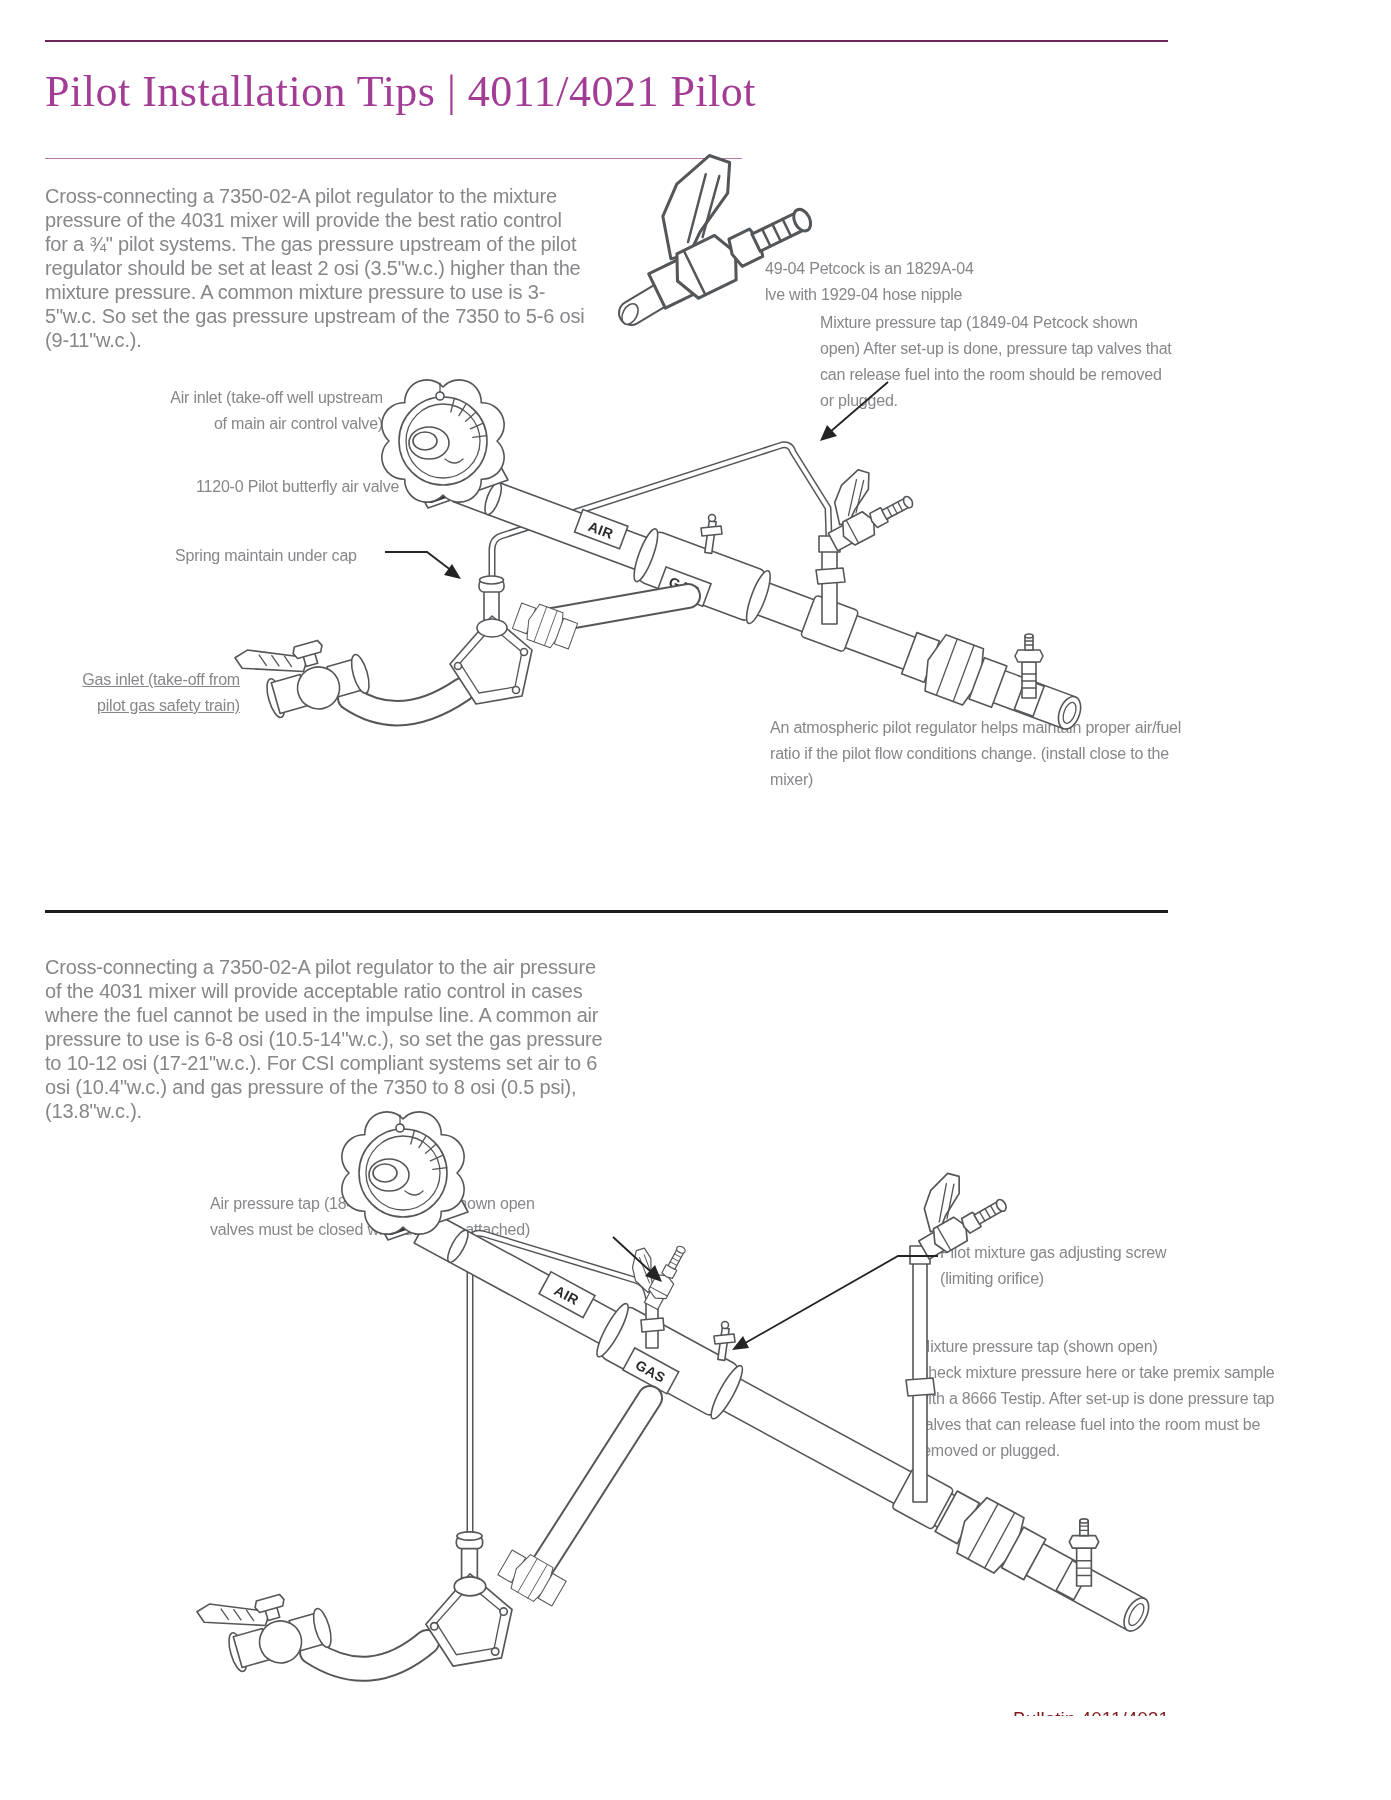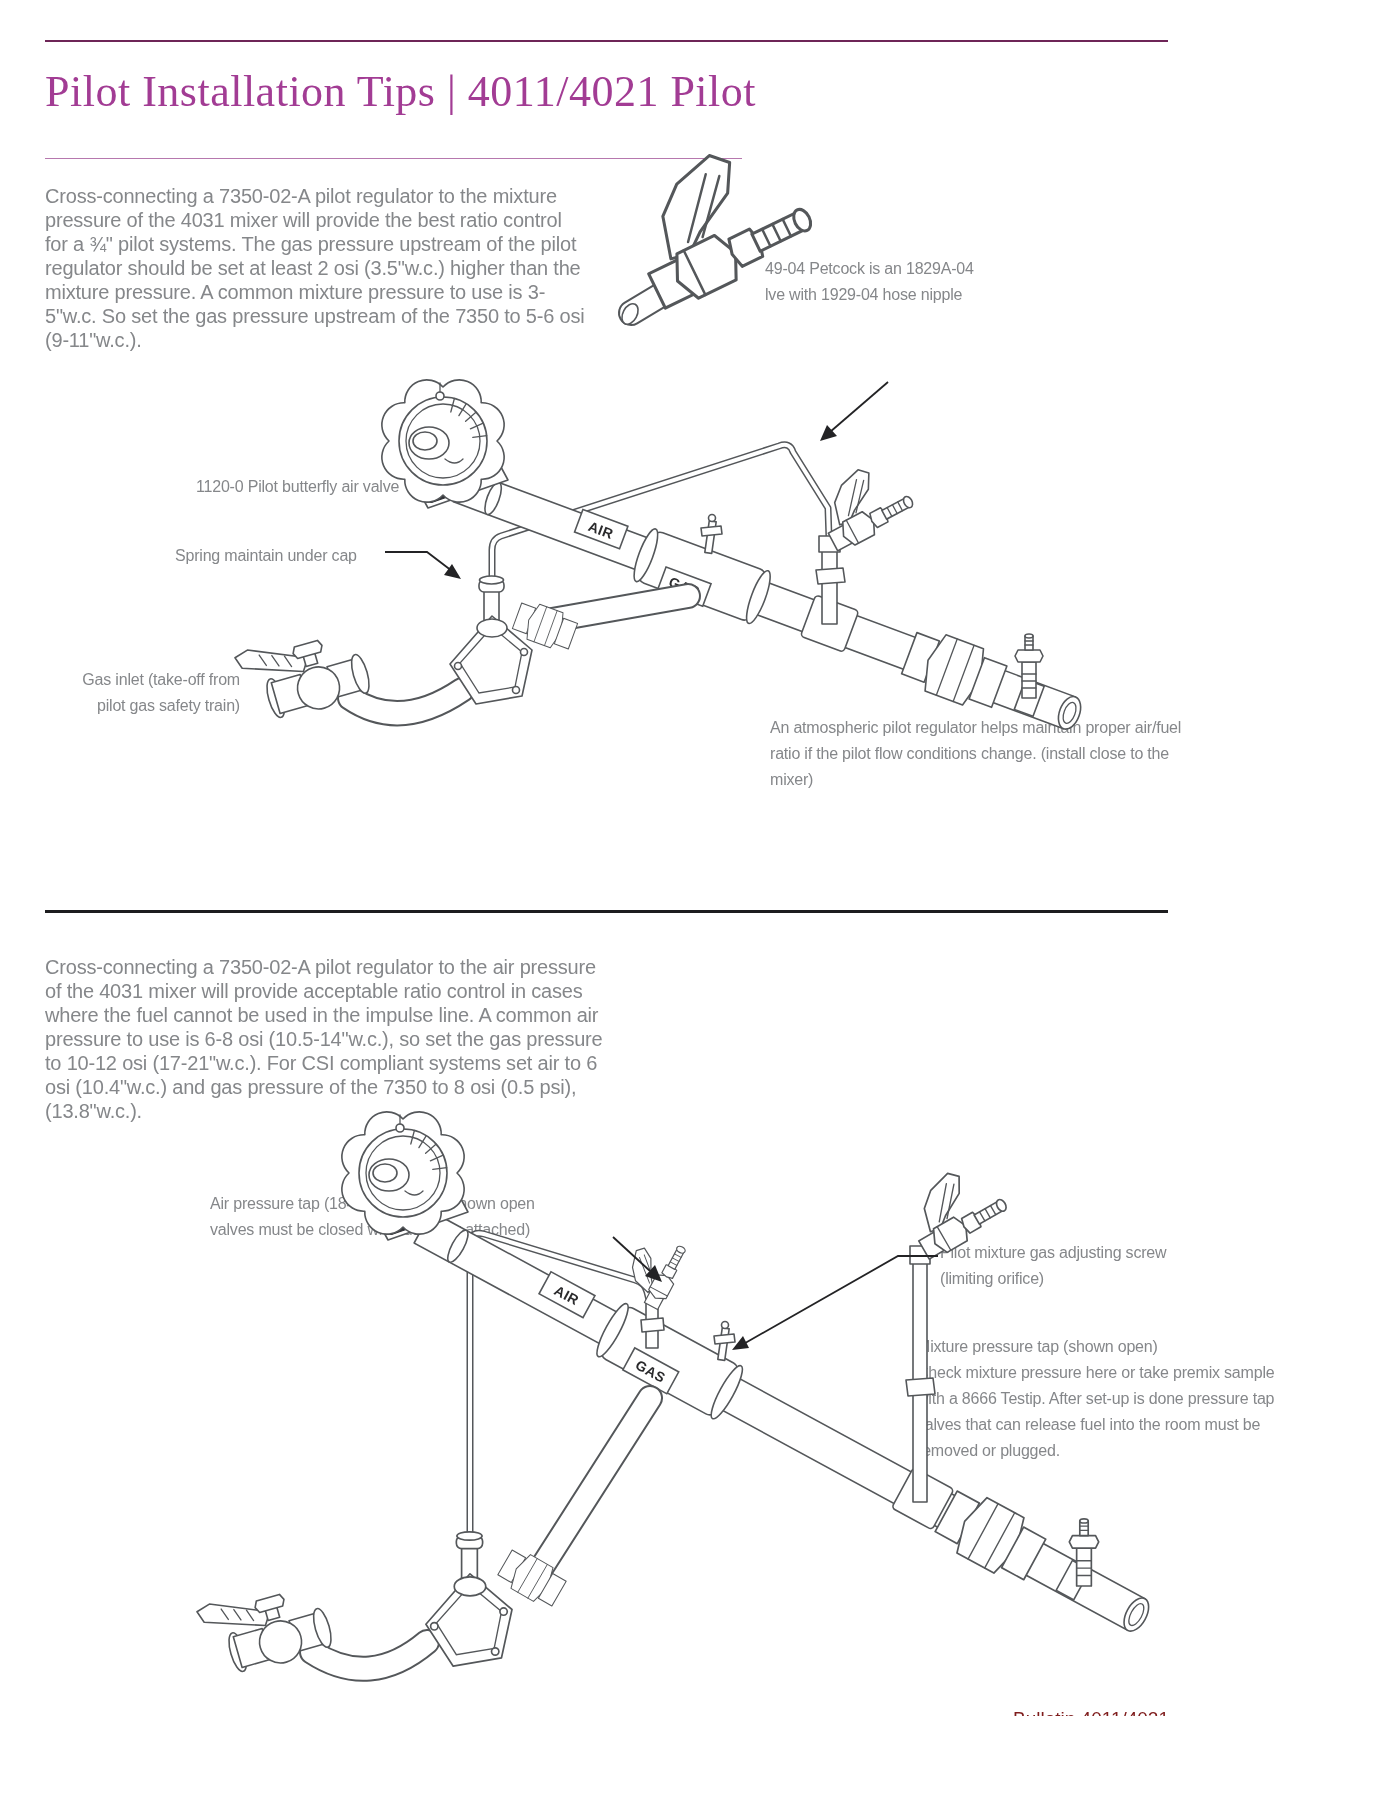--- a/index.html
+++ b/index.html
@@ -124,23 +124,28 @@
     <path class="pipe-o" d="M16,120 L46,102"></path>
     <path class="pipe-i" d="M16,120 L46,102"></path>
     <ellipse class="ln" cx="15" cy="121" rx="7" ry="11" transform="rotate(28 15 121)"></ellipse>
     <use href="#petcock" transform="translate(42,98) rotate(-26) scale(1.9)"></use>
   </svg>
 
   <div class="callout" style="left:765px;top:256px;">
     <div>49-04 Petcock is an 1829A-04</div>
     <div>lve with 1929-04 hose nipple</div>
   </div>
+  <div class="callout" style="left:820px;top:310px;width:356px;">Mixture pressure tap (1849-04 Petcock shown open) After set-up is done, pressure tap valves that can release fuel into the room should be removed or plugged.</div>
+  <div class="callout right" style="left:150px;top:385px;width:233px;">
+    <div>Air inlet (take-off well upstream</div>
+    <div>of main air control valve)</div>
+  </div>
   <div class="callout" style="left:196px;top:474px;">1120-0 Pilot butterfly air valve</div>
   <div class="callout" style="left:175px;top:543px;">Spring maintain under cap</div>
-  <div class="callout right" style="left:68px;top:667px;width:172px;">
+  <div class="callout right" style="left:68px;top:667px;width:172px;text-decoration:underline;">
     <div>Gas inlet (take-off from</div>
     <div>pilot gas safety train)</div>
   </div>
   <div class="callout" style="left:770px;top:715px;width:420px;">An atmospheric pilot regulator helps maintain proper air/fuel ratio if the pilot flow conditions change. (install close to the mixer)</div>
 
   <svg style="left:230px;top:368px;" width="950" height="445" viewBox="0 0 950 445">
 
     <g>
       <path class="tube-o" d="M262,212 L262,182 Q262,171 271,168 L549,78 Q560,74 563,84 L598,140 L599,170"></path>
       <path class="tube-i" d="M262,212 L262,182 Q262,171 271,168 L549,78 Q560,74 563,84 L598,140 L599,170"></path>

